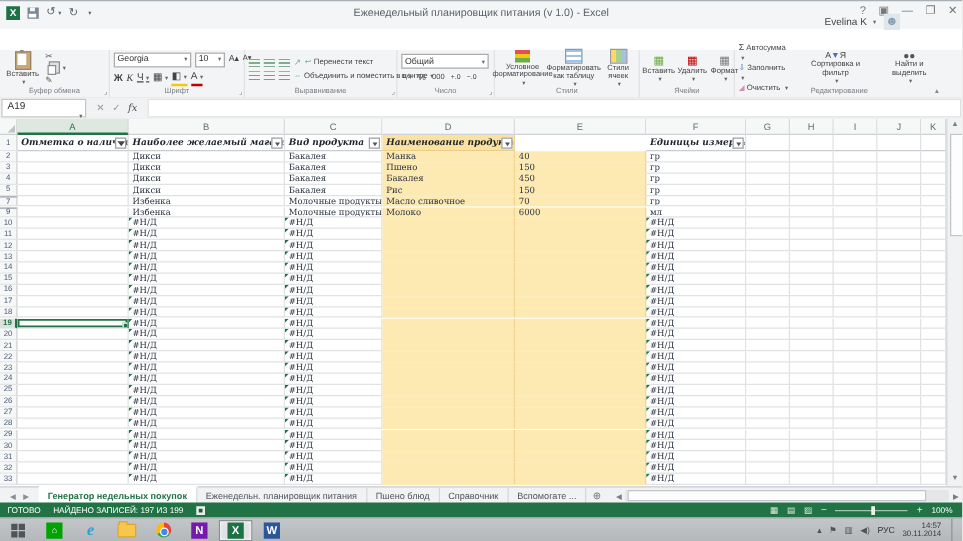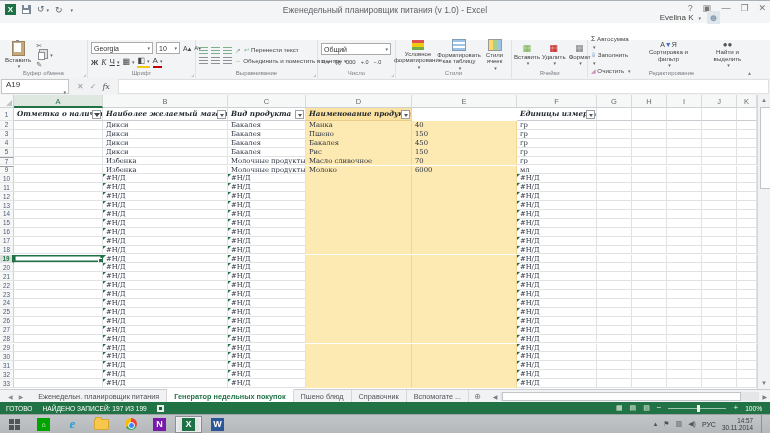--- a/index.html
+++ b/index.html
@@ -791,22 +791,22 @@
       <span class="arr" style="bottom:0">▼</span>
     </div>
   </div>
 
   <div class="tabstrip">
     <div class="tabnav">
       <span>◀</span>
       <span>▶</span>
     </div>
     <div id="sheetTabs" style="display:flex">
+        <span class="stab active">Генератор недельных покупок</span>
         <span class="stab">Еженедельн. планировщик питания</span>
-        <span class="stab active">Генератор недельных покупок</span>
         <span class="stab">Пшено блюд</span>
         <span class="stab">Справочник</span>
         <span class="stab">Вспомогате ...</span>
       </div>
     <span class="addsheet">⊕</span>
     <div class="hsb">
       <span class="harr">◀</span>
       <div class="htrack">
           <div class="hthumb"></div>
         </div>

